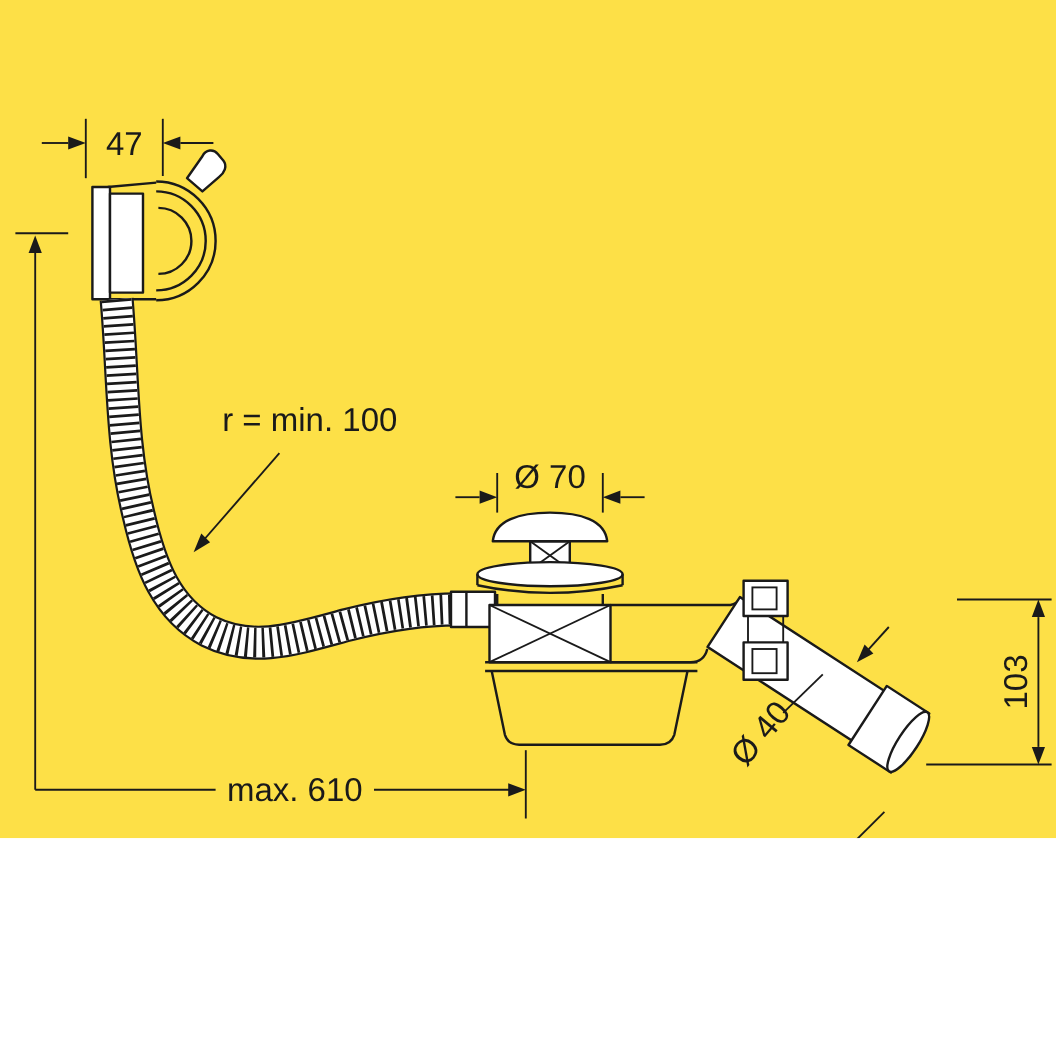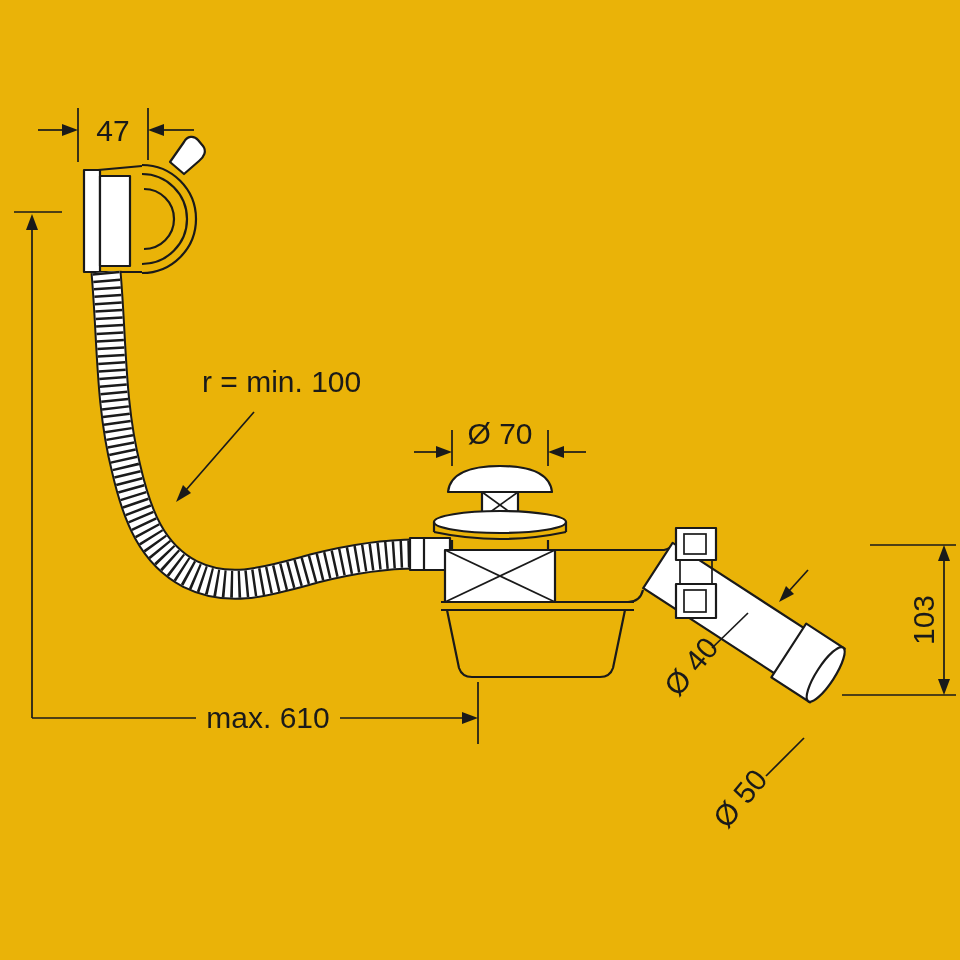--- a/index.html
+++ b/index.html
@@ -1,16 +1,16 @@
 <!DOCTYPE html>
 <html><head>
 <meta charset="utf-8">
 <style>
   html,body{margin:0;padding:0;background:#ffffff;}
-  .canvas{position:relative;width:960px;height:960px;background:#eab308;overflow:hidden;}
+  .canvas{position:relative;width:960px;height:762px;background:#fde047;overflow:hidden;}
   svg{display:block;}
   .ln{stroke:#1a1a1a;stroke-width:2.2;fill:none;stroke-linejoin:round;}
   .thin{stroke:#1a1a1a;stroke-width:1.7;fill:none;}
   .wfill{stroke:#1a1a1a;stroke-width:2.2;fill:#ffffff;stroke-linejoin:round;}
   .arrow{fill:#1a1a1a;stroke:none;}
   .dimtext{font-family:"Liberation Sans","DejaVu Sans",sans-serif;font-size:30px;fill:#1a1a1a;}
 </style>
 </head>
 <body>
 

